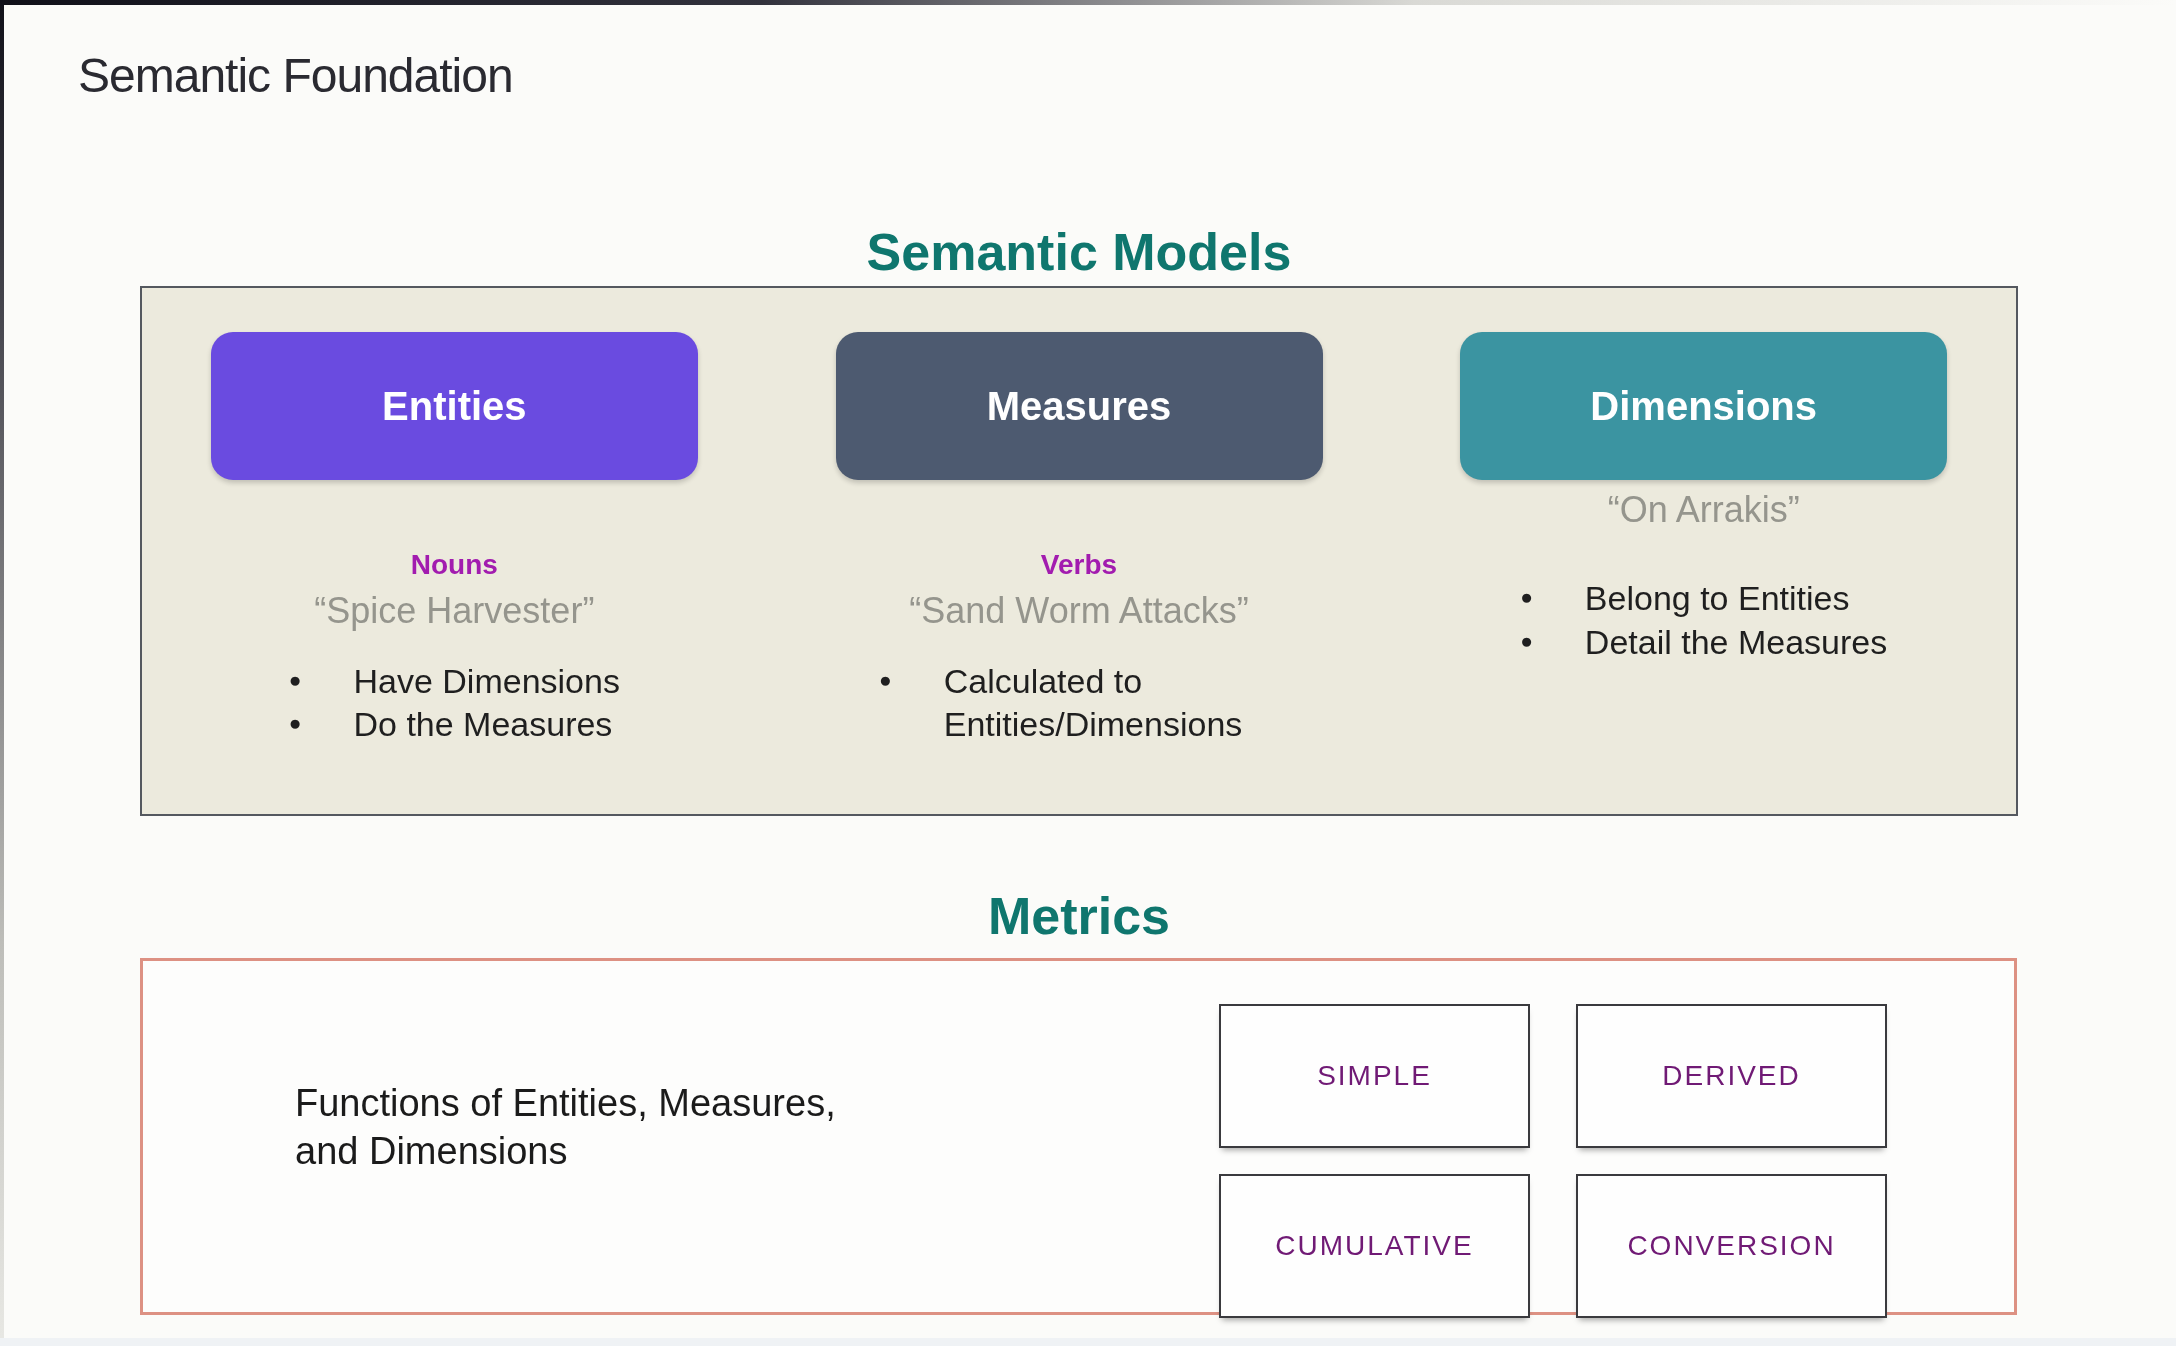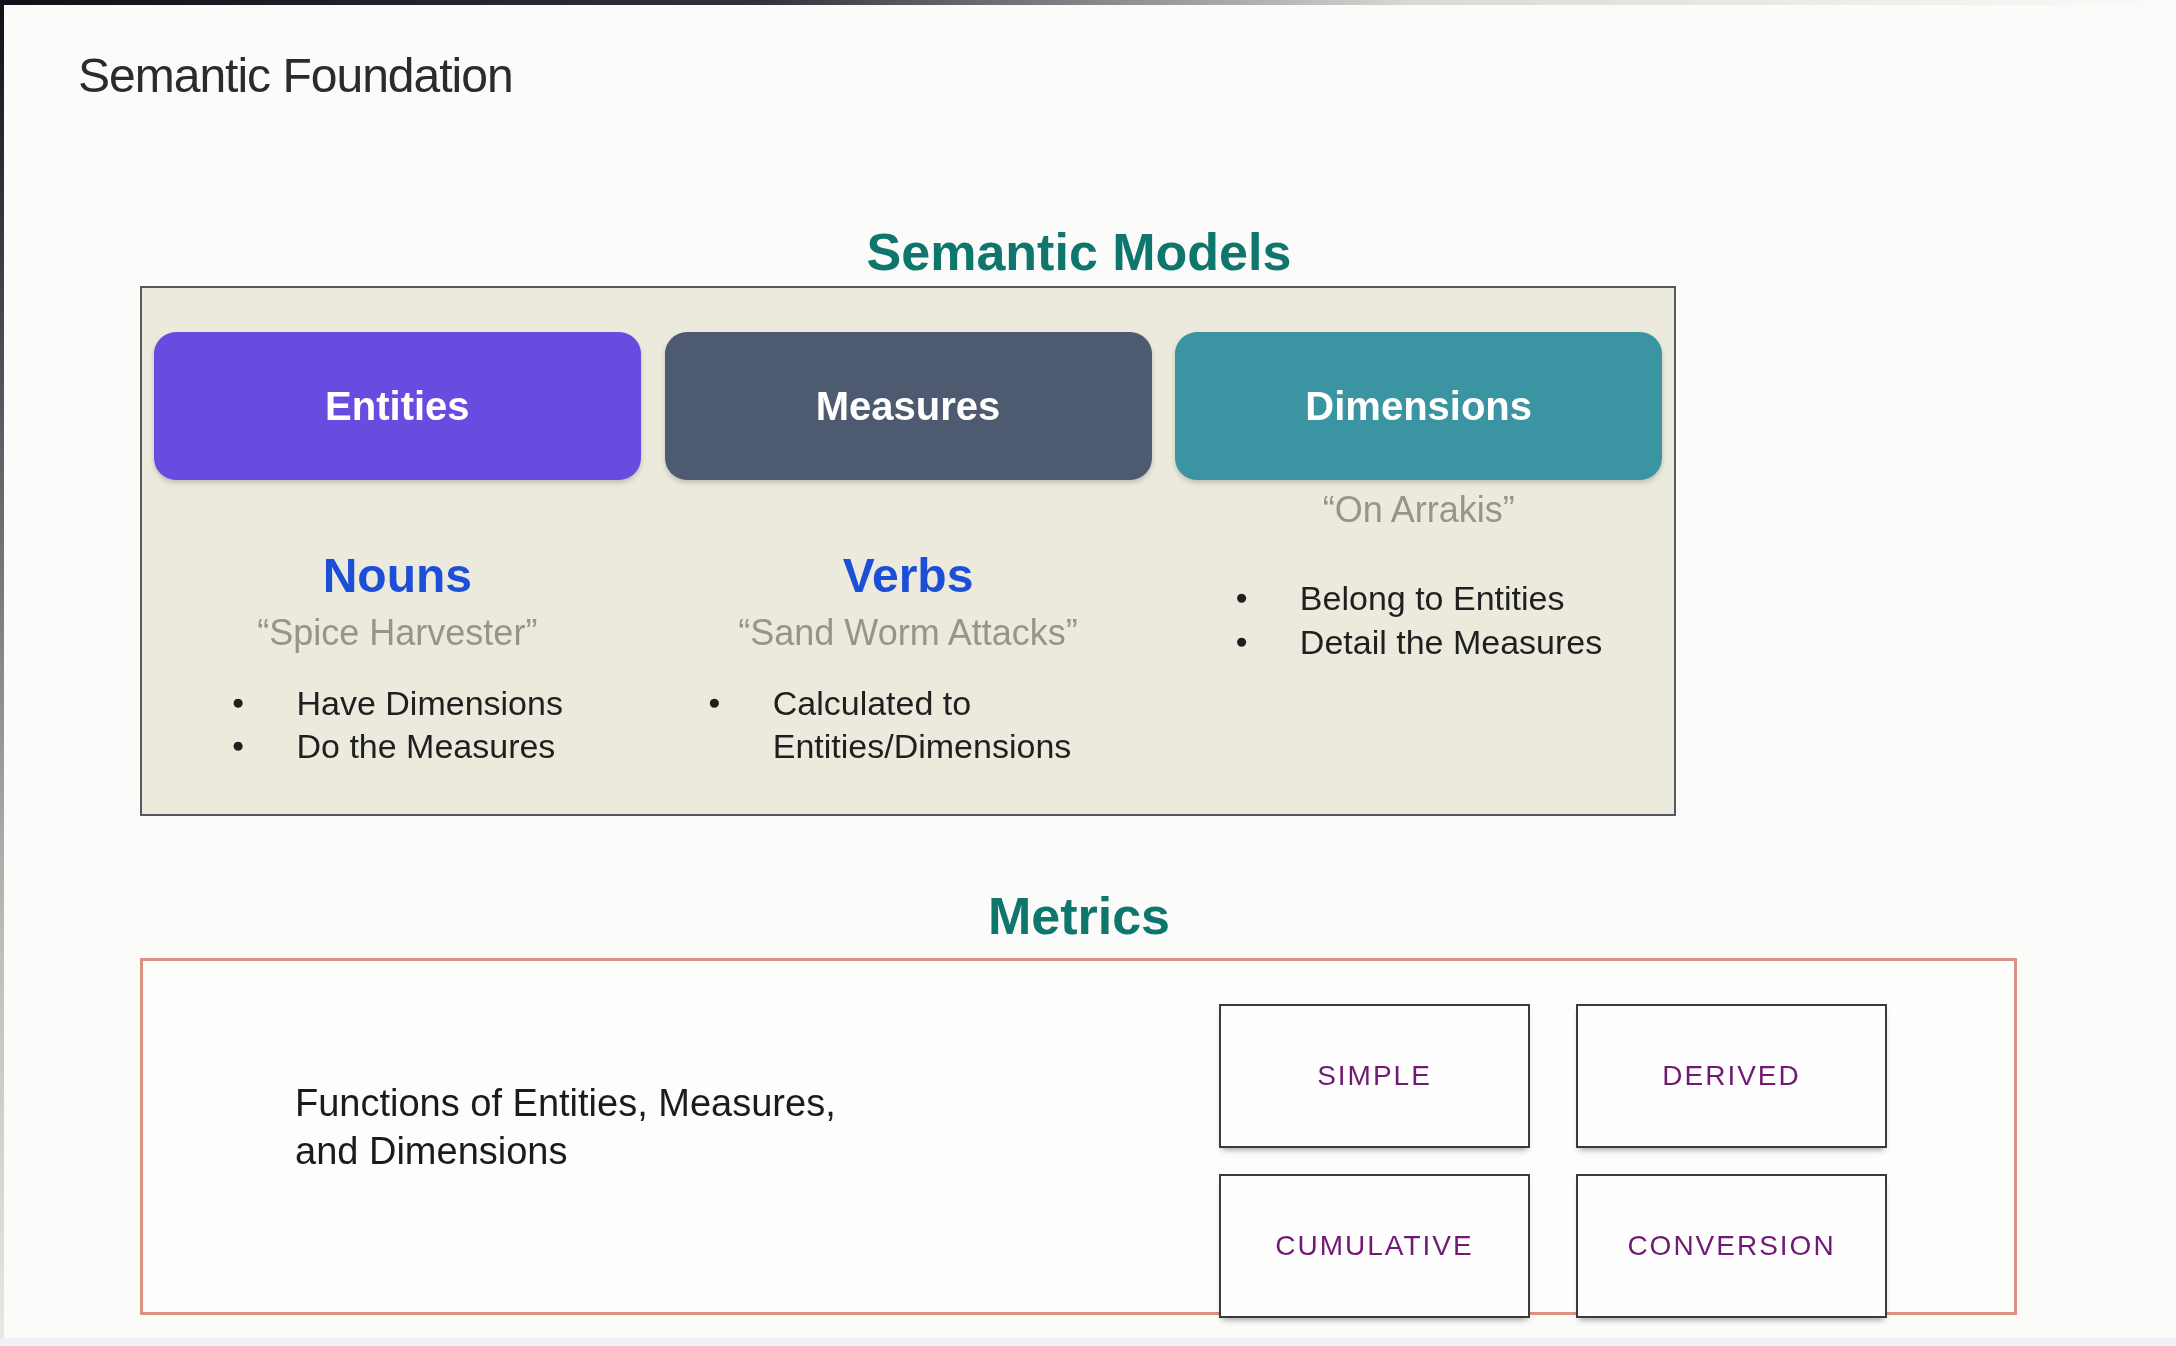--- a/index.html
+++ b/index.html
@@ -14,30 +14,30 @@
   .edge-bottom { position:absolute; bottom:0; left:0; right:0; height:8px; background:#eff2f5; }
 
   .title { position:absolute; left:78px; top:48px; font-size:48px; font-weight:400;
     color:#2a2a31; letter-spacing:-1px; }
 
   .section-heading { position:absolute; left:140px; width:1878px; text-align:center;
     font-size:52px; font-weight:700; color:#0f766e; }
   .sm-heading { top:222px; }
   .metrics-heading { top:886px; }
 
-  .sm-panel { position:absolute; left:140px; top:286px; width:1536px; height:530px;
+  .sm-panel { position:absolute; left:140px; top:286px; width:1878px; height:530px;
     background:#eceadd; border:2px solid #54585f; display:flex; }
   .col { flex:1; display:flex; flex-direction:column; align-items:center; padding-top:44px; }
   .pill { width:487px; height:148px; border-radius:22px; display:flex; align-items:center;
     justify-content:center; color:#ffffff; font-weight:700; font-size:40px;
     box-shadow:0 3px 5px rgba(0,0,0,0.18); }
   .pill-entities   { background:#6a4be0; }
   .pill-measures   { background:#4d5a70; }
   .pill-dimensions { background:#3b94a1; }
-  .col-heading { margin-top:70px; font-size:48px; font-weight:700; color:#1d4ed8; line-height:1.1; }
+  .col-heading { margin-top:70px; font-size:28px; font-weight:700; color:#a21caf; line-height:1.1; }
   .col-quote { margin-top:9px; font-size:36px; color:#95958d; }
   .col-bullets { margin-top:28px; list-style:none; font-size:34px; color:#1f1f1f; line-height:1.28; }
   .col:nth-child(3) .col-bullets { margin-top:46px; }
   .col-bullets li { display:flex; align-items:flex-start; }
   .col-bullets li::before { content:"●"; font-size:0.62em; margin-right:52px; position:relative; top:7px; }
   .col:nth-child(2) .col-bullets li { max-width:400px; }
 
   .metrics-panel { position:absolute; left:140px; top:958px; width:1877px; height:357px;
     border:3px solid #dd9183; background:#fdfdfc; }
   .metrics-desc { position:absolute; left:152px; top:118px; font-size:38px; line-height:1.27;

